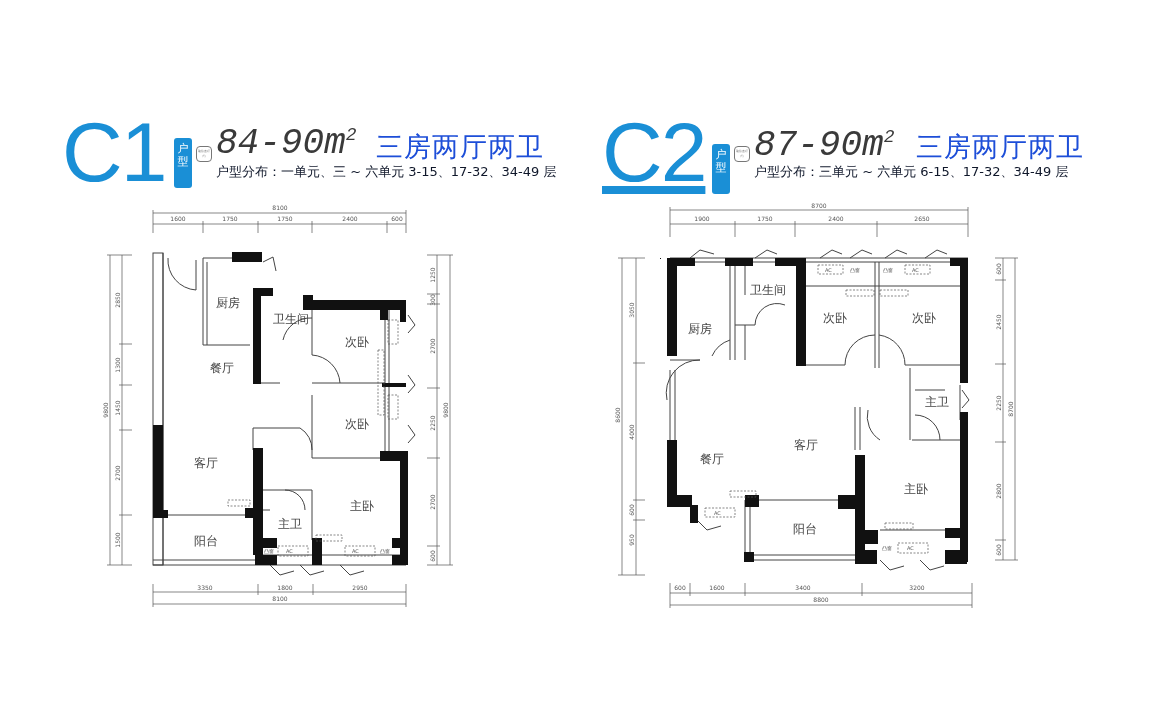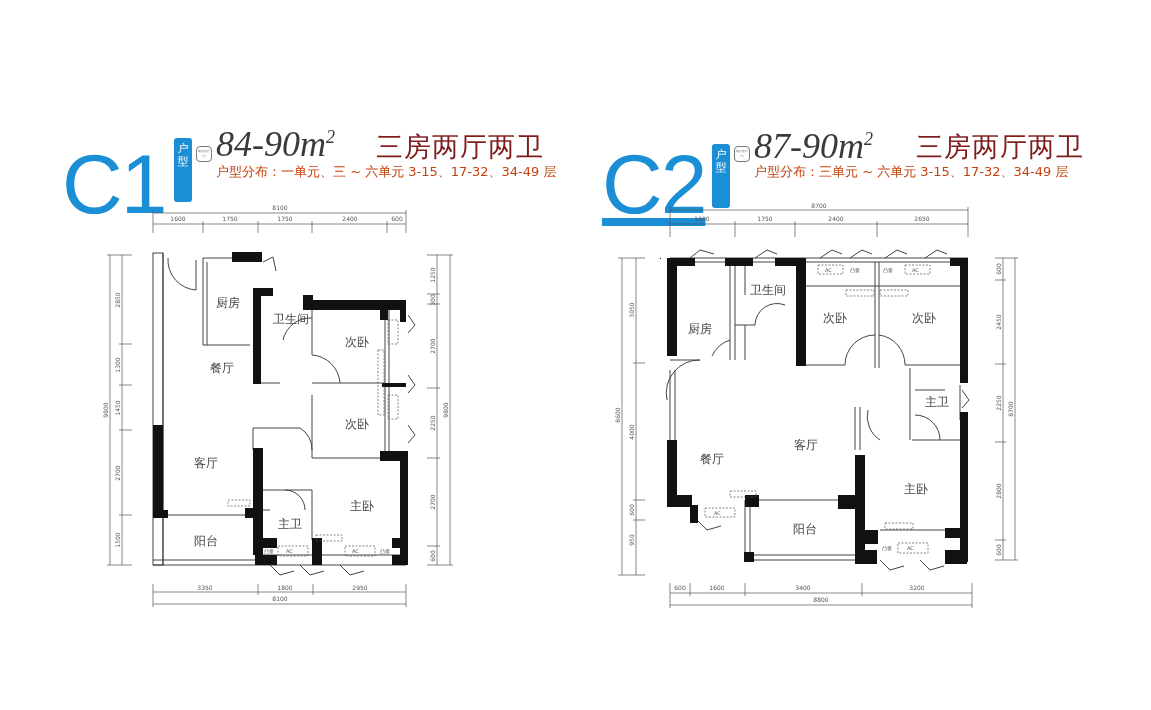--- a/index.html
+++ b/index.html
@@ -1,30 +1,30 @@
 <!DOCTYPE html>
 <html><head>
 <meta charset="utf-8">
 <style>
   html, body { margin: 0; padding: 0; background: #ffffff; }
   body { width: 1151px; height: 710px; position: relative; overflow: hidden;
          font-family: "DejaVu Sans", "Liberation Sans", sans-serif; color: #333; }
   .plan { position: absolute; }
   .code { position: absolute; font-family: "Liberation Sans", sans-serif; font-weight: 300;
-          font-size: 84px; line-height: 1; color: #1a8fd6; letter-spacing: -2px; margin-top: 32px; }
-  .badge { position: absolute; width: 18px; height: 64px; background: #1a8fd6; border-radius: 3px;
+          font-size: 84px; line-height: 1; color: #1a8fd6; letter-spacing: -2px; }
+  .badge { position: absolute; width: 18px; height: 50px; background: #1a8fd6; border-radius: 3px;
            color: #fff; font-size: 11px; line-height: 13px; text-align: center; padding-top: 4px;
            box-sizing: border-box; }
   .stamp { position: absolute; width: 16px; height: 16px; border: 1px solid #777; border-radius: 4px;
            font-size: 3px; color: #777; box-sizing: border-box; line-height: 5px; text-align:center; padding-top:2px;}
-  .area { position: absolute; font-family: Liberation Serif, serif; font-style: italic;
+  .area { position: absolute; font-family: Liberation Mono, monospace; font-style: italic;
           font-size: 36px; line-height: 1; color: #3a3a3a; text-align: center; }
   .area sup { font-size: 18px; }
-  .rooms { position: absolute; font-size: 27px; line-height: 1; color: #7f1d1d; letter-spacing: 1px; }
-  .dist { position: absolute; font-size: 13px; color: #c2410c; white-space: nowrap; }
+  .rooms { position: absolute; font-size: 27px; line-height: 1; color: #1d4ed8; letter-spacing: 1px; }
+  .dist { position: absolute; font-size: 13px; color: #0f172a; white-space: nowrap; }
   svg text { font-family: "DejaVu Sans", sans-serif; }
   .dim { font-size: 6px; fill: #555; }
   .room { font-size: 12px; fill: #444; }
 </style>
 </head>
 <body>
 
 <div>
   <div class="code" style="left:62px;top:110px;">C1</div>
   <div class="badge" style="left:174px;top:138px;">户型</div>
@@ -33,21 +33,21 @@
   <div class="rooms" style="left:376px;top:133px;">三房两厅两卫</div>
   <div class="dist" style="left:216px;top:163px;">户型分布：一单元、三 ~ 六单元 3-15、17-32、34-49 层</div>
 </div>
 
 <div>
   <div class="code" style="left:602px;top:110px;text-decoration:underline;">C2</div>
   <div class="badge" style="left:712px;top:144px;">户型</div>
   <div class="stamp" style="left:734px;top:146px;">建筑面积约</div>
   <div class="area" style="left:754px;top:128px;"><span>87-90m</span><sup>2</sup></div>
   <div class="rooms" style="left:916px;top:133px;">三房两厅两卫</div>
-  <div class="dist" style="left:754px;top:163px;">户型分布：三单元 ~ 六单元 3-15、17-32、34-49 层</div>
+  <div class="dist" style="left:754px;top:163px;">户型分布：三单元 ~ 六单元 6-15、17-32、34-49 层</div>
 </div>
 
 <svg class="plan" style="left:0;top:0;" width="1151" height="710">
   <g stroke="#555" stroke-width="0.7" fill="none">
 
     <line x1="153" y1="213" x2="406" y2="213"></line>
     <line x1="153" y1="224" x2="406" y2="224"></line>
     <line x1="153" y1="210" x2="153" y2="233"></line>
     <line x1="203" y1="221" x2="203" y2="233"></line>
     <line x1="258" y1="221" x2="258" y2="233"></line>

